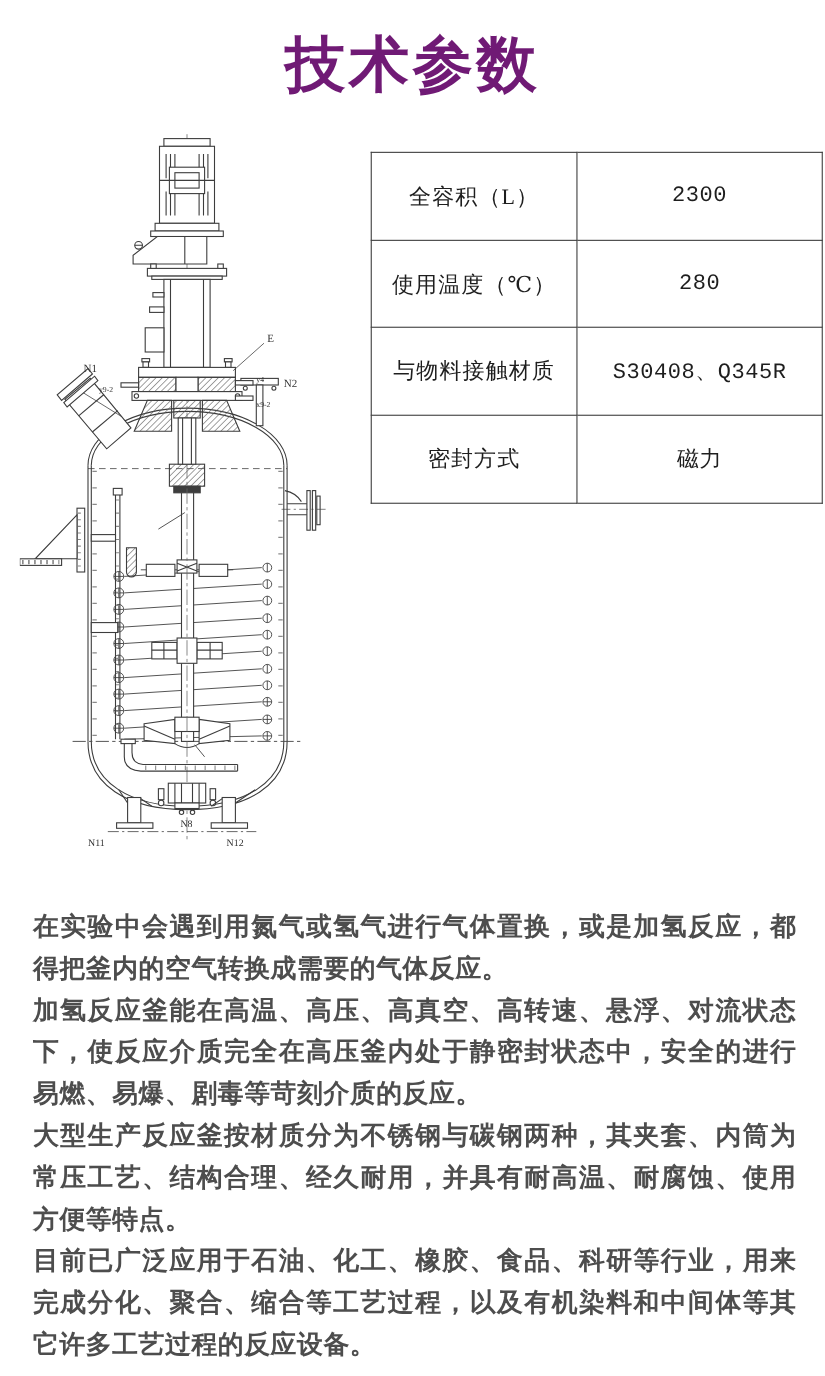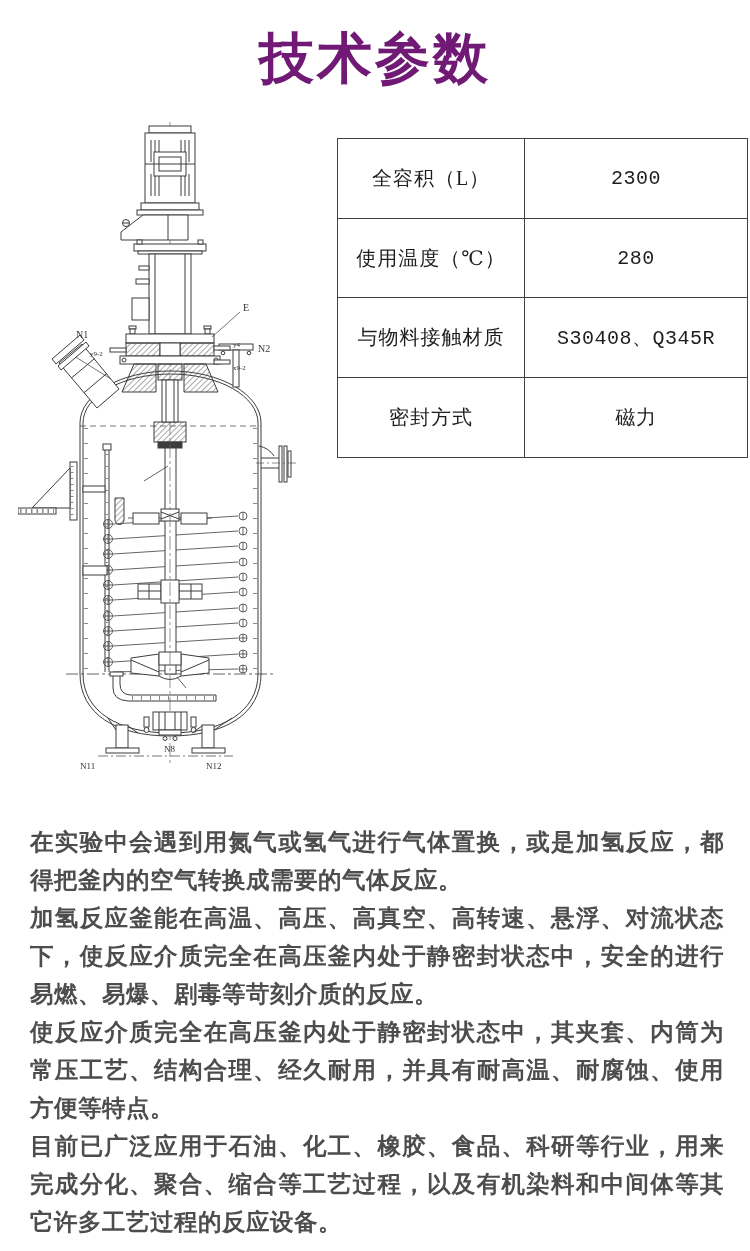--- a/index.html
+++ b/index.html
@@ -322,17 +322,17 @@
       <tr>
         <td class="c1">密封方式</td>
         <td class="c2">磁力</td>
       </tr>
     </tbody>
   </table>
 
   <div class="desc">
     <p>在实验中会遇到用氮气或氢气进行气体置换，或是加氢反应，都得把釜内的空气转换成需要的气体反应。</p>
     <p>加氢反应釜能在高温、高压、高真空、高转速、悬浮、对流状态下，使反应介质完全在高压釜内处于静密封状态中，安全的进行易燃、易爆、剧毒等苛刻介质的反应。</p>
-    <p>使反应介质完全在高压釜内处于静密封状态中，其夹套、内筒为常压工艺、结构合理、经久耐用，并具有耐高温、耐腐蚀、使用方便等特点。</p>
+    <p>大型生产反应釜按材质分为不锈钢与碳钢两种，其夹套、内筒为常压工艺、结构合理、经久耐用，并具有耐高温、耐腐蚀、使用方便等特点。</p>
     <p>目前已广泛应用于石油、化工、橡胶、食品、科研等行业，用来完成分化、聚合、缩合等工艺过程，以及有机染料和中间体等其它许多工艺过程的反应设备。</p>
   </div>
 
 </div>
 
 </body></html>

